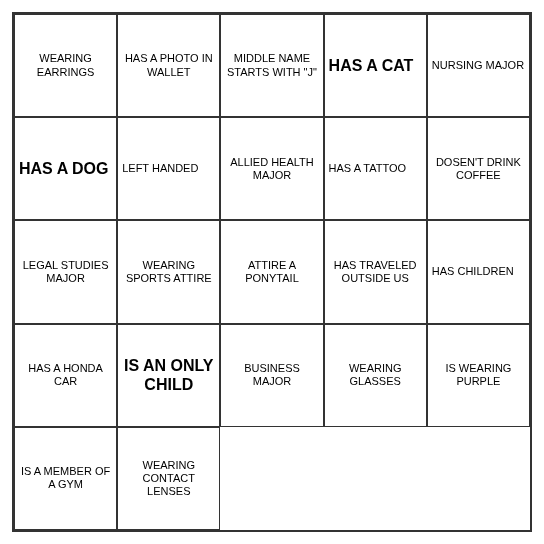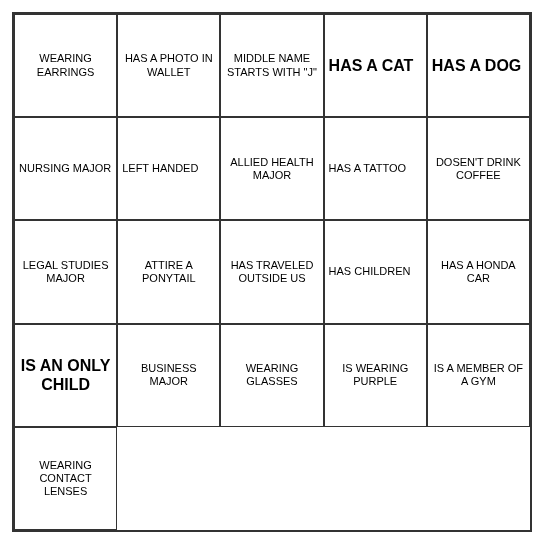--- a/index.html
+++ b/index.html
@@ -64,40 +64,43 @@
       </div>
       <div class="bingo-cell">
         <span>HAS A PHOTO IN WALLET</span>
       </div>
       <div class="bingo-cell">
         <span>MIDDLE NAME STARTS WITH "J"</span>
       </div>
       <div class="bingo-cell large-text">
         <span>HAS A CAT</span>
       </div>
+      <div class="bingo-cell">
+        <span>NURSING MAJOR</span>
+      </div>
       <div class="bingo-cell large-text">
         <span>HAS A DOG</span>
-      </div>
-      <div class="bingo-cell">
-        <span>NURSING MAJOR</span>
       </div>
       <div class="bingo-cell">
         <span>LEFT HANDED</span>
       </div>
       <div class="bingo-cell">
         <span>ALLIED HEALTH MAJOR</span>
       </div>
       <div class="bingo-cell">
         <span>HAS A TATTOO</span>
       </div>
       <div class="bingo-cell">
         <span>DOSEN'T DRINK COFFEE</span>
       </div>
       <div class="bingo-cell">
         <span>LEGAL STUDIES MAJOR</span>
+      </div>
+      <div class="bingo-cell">
+        <span>WEARING SPORTS ATTIRE</span>
       </div>
       <div class="bingo-cell">
         <span>ATTIRE A PONYTAIL</span>
       </div>
       <div class="bingo-cell">
         <span>HAS TRAVELED OUTSIDE US</span>
       </div>
       <div class="bingo-cell">
         <span>HAS CHILDREN</span>
       </div>

